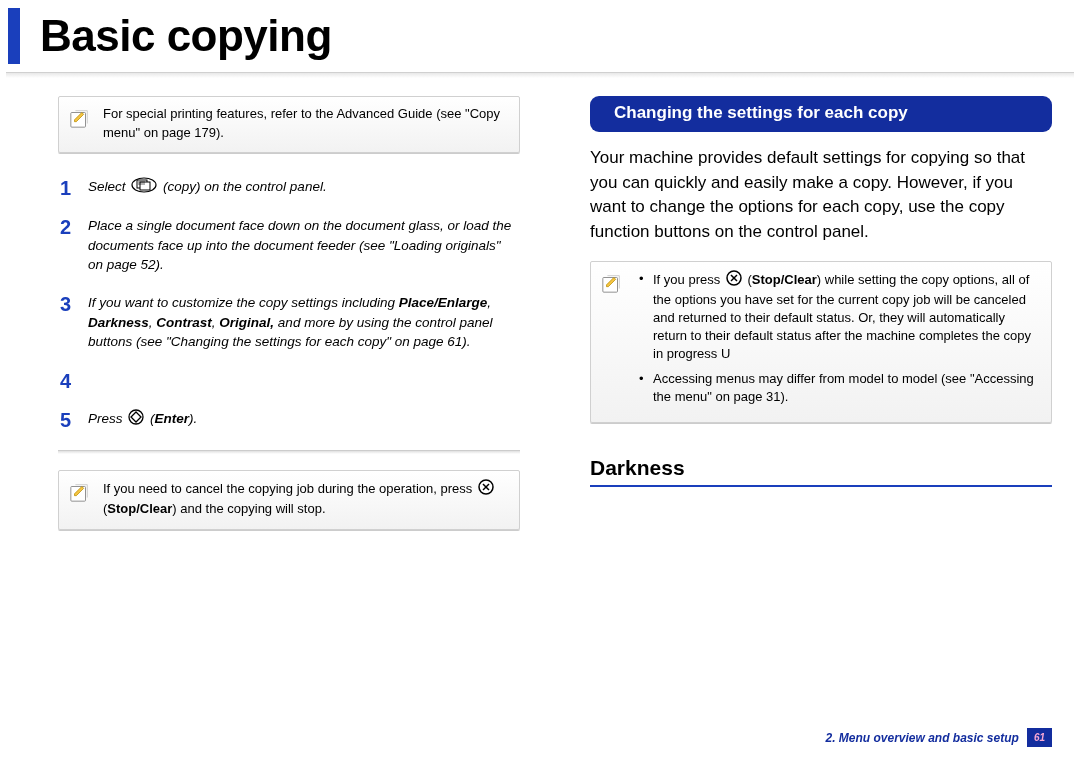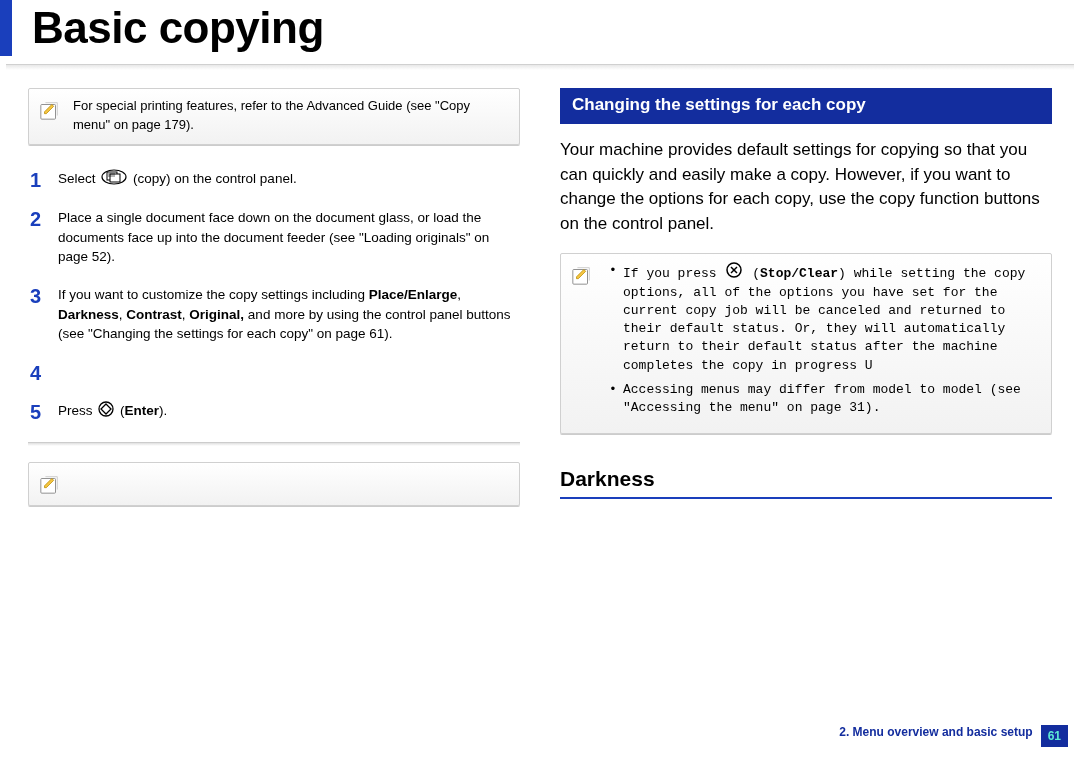--- a/index.html
+++ b/index.html
@@ -9,21 +9,21 @@
     background: #fff;
     font-family: "Segoe UI", Arial, sans-serif;
     width: 1080px;
     height: 763px;
     position: relative;
     color: #000;
   }
   .page-title {
     font-size: 44px;
     font-weight: bold;
-    margin: 0;
+    margin: 8px;
     padding: 4px 7px 4px 20px;
     border-left: 12px solid #1a3fbc;
     line-height: 1.1;
     letter-spacing: -0.5px;
   }
   .hr-heavy {
     margin: 8px 6px 0 6px;
     height: 6px;
     background: linear-gradient(to bottom, #e8e8e8 0%, #ffffff 100%);
     border-top: 1px solid #d0d0d0;
@@ -31,20 +31,21 @@
   .columns {
     display: flex;
     padding: 18px 28px 0 28px;
     gap: 40px;
   }
   .col {
     flex: 1;
     min-width: 0;
     font-size: 13.5px;
     line-height: 1.45;
+    margin-left: 30px;
   }
   .note-box {
     border: 1px solid #d0d0d0;
     background: linear-gradient(to bottom, #ffffff 0%, #f2f2f2 100%);
     border-radius: 2px;
     padding: 8px 10px 10px 10px;
     margin-bottom: 24px;
     display: flex;
     align-items: flex-start;
     box-shadow: 0 1px 0 #ccc;
@@ -58,40 +59,40 @@
   }
   .note-body {
     flex: 1;
     font-size: 13px;
     line-height: 1.4;
   }
   .note-body ul {
     margin: 0;
     padding-left: 18px;
     list-style: none;
-    font-family: Liberation Mono, monospace;
   }
   .note-body ul li {
     position: relative;
     padding-left: 0;
     margin-bottom: 6px;
   }
   .note-body ul li::before {
     content: "•";
     position: absolute;
     left: -14px;
     top: 0;
   }
   .section-bar {
     background: #132d9e;
     color: #fff;
     font-weight: bold;
     font-size: 17px;
-    padding: 5px 10px 6px 12px;
+    padding: 5px 10px 6px 24px;
     margin-bottom: 14px;
+    border-radius: 9px;
   }
   .steps {
     padding: 0 2px;
   }
   .step {
     display: flex;
     align-items: flex-start;
     margin-bottom: 18px;
   }
   .step-num {
@@ -100,20 +101,21 @@
     font-size: 20px;
     width: 28px;
     flex: 0 0 auto;
     line-height: 1;
     padding-top: 1px;
   }
   .step-text {
     flex: 1;
     font-size: 13.5px;
     line-height: 1.45;
+    font-style: italic;
   }
   .icon-inline {
     display: inline-block;
     vertical-align: middle;
     margin: 0 2px;
   }
   .sub-divider {
     margin: 20px 0 16px 0;
     height: 4px;
     background: linear-gradient(to bottom, #e0e0e0 0%, #ffffff 100%);
@@ -131,36 +133,37 @@
     margin-bottom: 12px;
   }
   .body-text {
     font-size: 17px;
     line-height: 1.45;
     margin-bottom: 16px;
   }
   .footer {
     position: absolute;
     bottom: 16px;
-    right: 12px;
+    right: 28px;
     display: flex;
-    align-items: flex-start;
+    align-items: center;
     font-size: 12px;
+    font-style: italic;
   }
   .footer-chapter {
     color: #132d9e;
     font-weight: bold;
     margin-right: 8px;
   }
   .footer-page {
     background: #132d9e;
-    color: #5eead4;
+    color: #f9a8d4;
     font-weight: bold;
     padding: 4px 7px;
-    font-size: 12px;
+    font-size: 10px;
   }
   b { font-weight: bold; }
 </style>
 </head>
 <body>
 
 <h1 class="page-title">Basic copying</h1>
 <div class="hr-heavy"></div>
 
 <div class="columns">
@@ -233,20 +236,31 @@
     <div class="sub-divider"></div>
 
     <div class="note-box">
       <span class="note-icon">
         <svg viewBox="0 0 24 24" width="22" height="22">
           <rect x="2" y="6" width="16" height="16" rx="1" fill="#fff" stroke="#888" stroke-width="1"></rect>
           <path d="M7 4 L20 4 L20 18" fill="none" stroke="#ccc" stroke-width="1"></path>
           <path d="M6 14 L14 6 L16 8 L8 16 L6 16 Z" fill="#f5c542" stroke="#b88a00" stroke-width="0.8"></path>
         </svg>
       </span>
+      <div class="note-body">
+        <span>If you need to cancel the copying job during the operation, press </span>
+        <span class="icon-inline">
+          <svg width="16" height="16" viewBox="0 0 16 16">
+            <circle cx="8" cy="8" r="7" fill="#fff" stroke="#000" stroke-width="1.5"></circle>
+            <line x1="5" y1="5" x2="11" y2="11" stroke="#000" stroke-width="1.5"></line>
+            <line x1="11" y1="5" x2="5" y2="11" stroke="#000" stroke-width="1.5"></line>
+          </svg>
+        </span>
+        <span>(</span><b>Stop/Clear</b><span>) and the copying will stop.</span>
+      </div>
     </div>
 
   </div>
 
   <div class="col">
 
     <div class="section-bar">Changing the settings for each copy</div>
 
     <div class="body-text">Your machine provides default settings for copying so that you can quickly and easily make a copy. However, if you want to change the options for each copy, use the copy function buttons on the control panel.</div>
 

